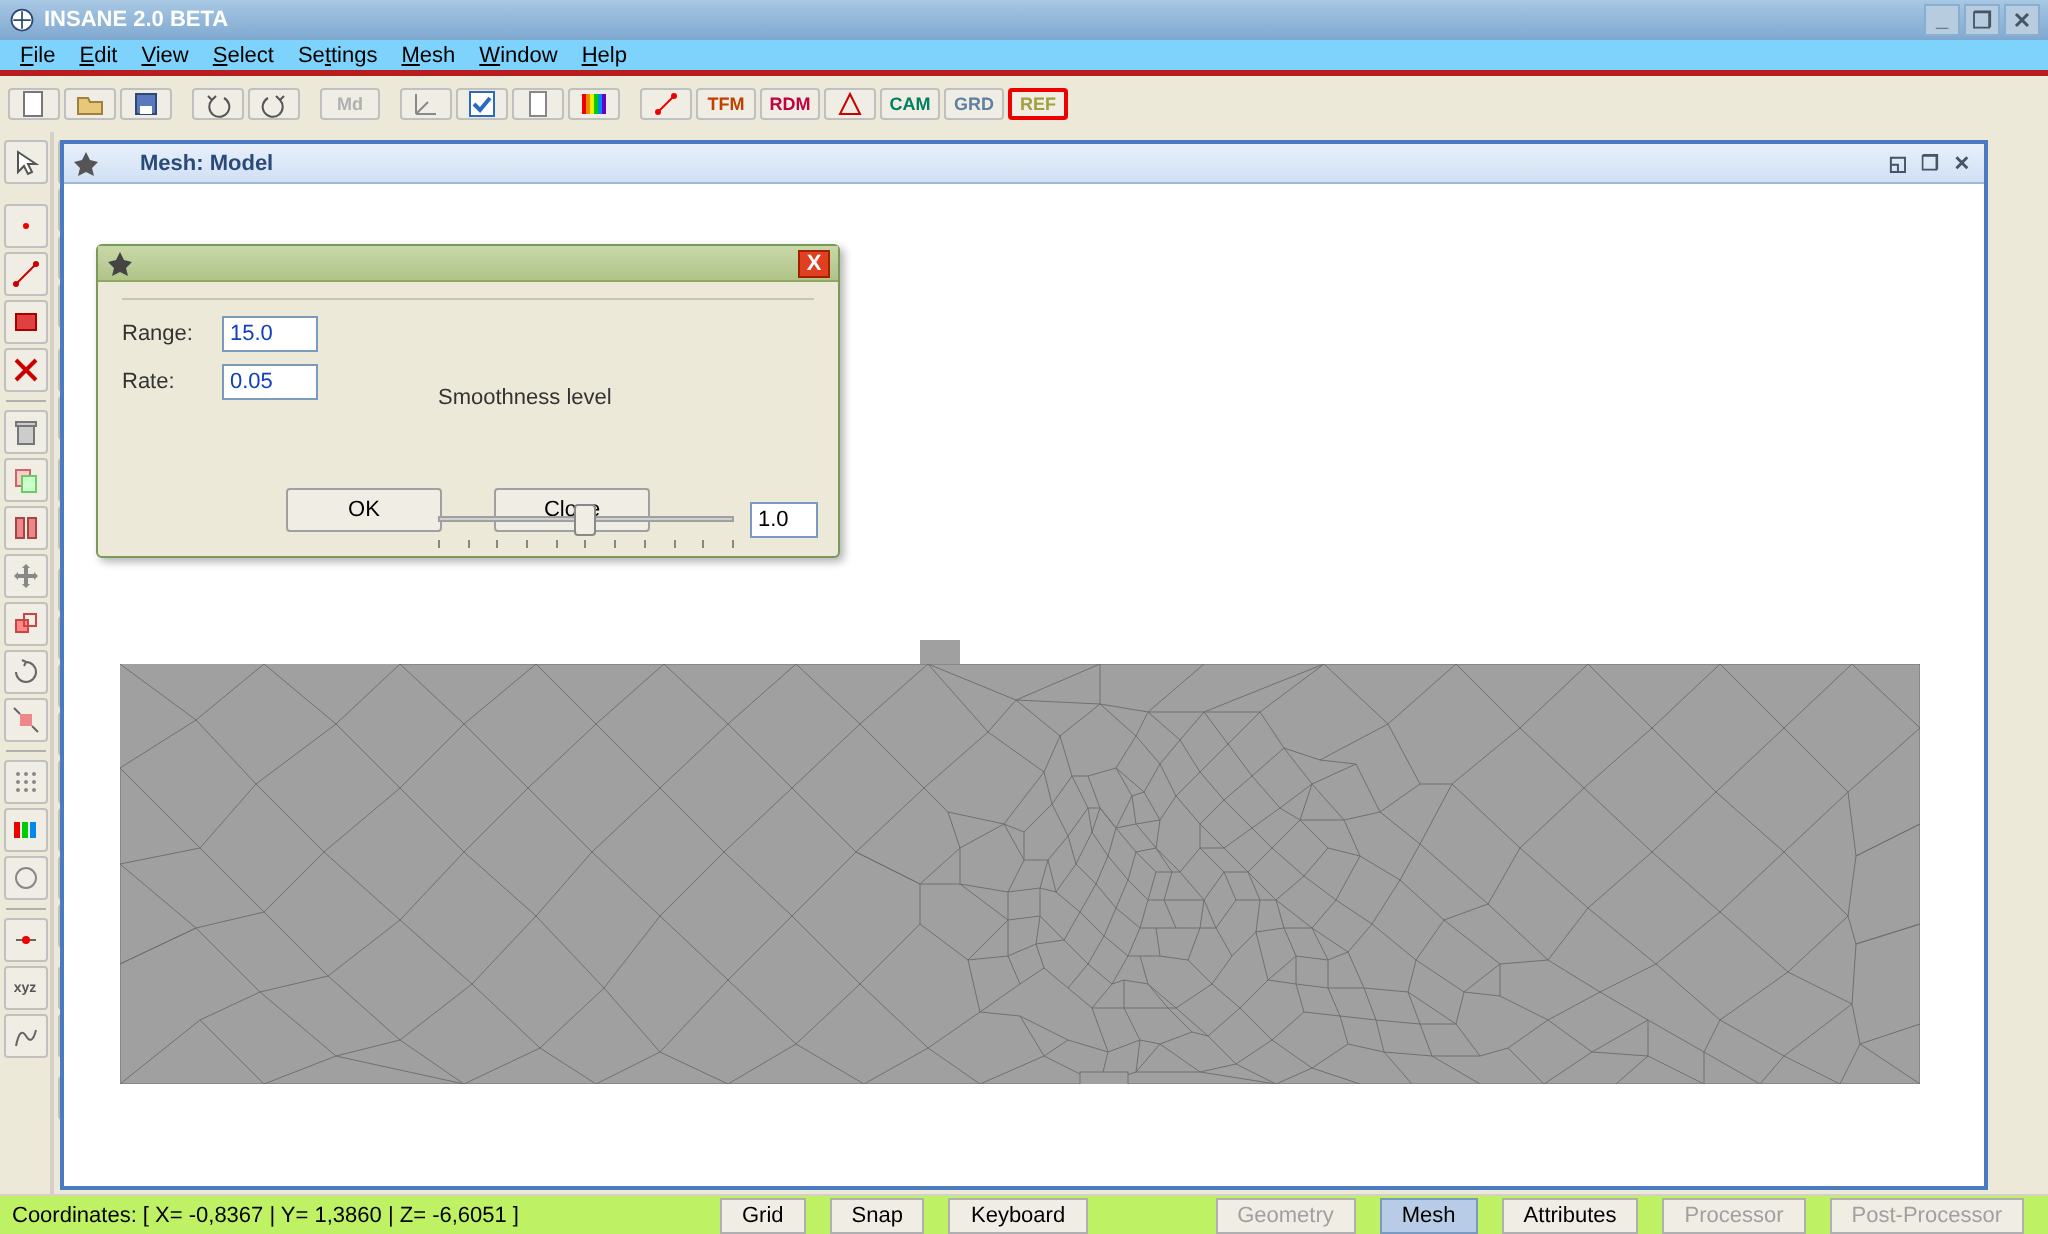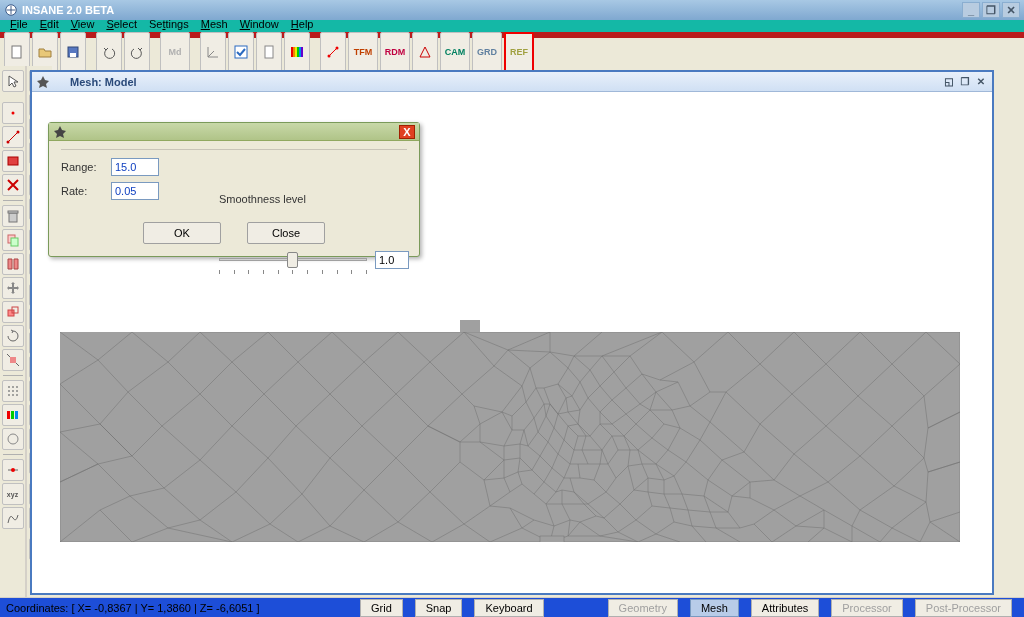--- a/index.html
+++ b/index.html
@@ -3,26 +3,26 @@
 <meta charset="utf-8">
 <style>
 * { box-sizing: border-box; margin: 0; padding: 0; font-family: Tahoma, Arial, sans-serif; font-size: 11px; }
 body { background: #ece9d8; width: 1024px; height: 617px; overflow: hidden; position: relative; }
 
 .titlebar { height: 20px; background: linear-gradient(#a8c8e4, #7fa8d0); display: flex; align-items: center; padding: 0 4px; color: #fff; font-weight: bold; }
 .titlebar .icon { width: 14px; height: 14px; margin-right: 4px; }
 .titlebar .spacer { flex: 1; }
 .titlebar .winbtn { width: 18px; height: 16px; background: #b8cce0; border: 1px solid #8aaed0; margin-left: 2px; display: flex; align-items: center; justify-content: center; color: #456; }
 
-.menubar { height: 18px; background: #14b8a6; display: flex; align-items: flex-end; padding: 0 4px; border-bottom: 6px solid #b91c1c; }
+.menubar { height: 18px; background: #7dd3fc; display: flex; align-items: flex-start; padding: 0 4px; border-bottom: 3px solid #b91c1c; }
 .menubar span { padding: 2px 6px; cursor: default; }
 .menubar span u { text-decoration: underline; }
 
 .maintoolbar { height: 28px; background: #ece9d8; display: flex; align-items: center; padding: 2px 4px; gap: 2px; }
-.tbtn { width: 26px; height: 41px; border: 1px solid #c0c0c0; background: #f0ede4; display: flex; align-items: center; justify-content: center; border-radius: 2px; font-size: 9px; color: #555; }
+.tbtn { width: 26px; height: 16px; border: 1px solid #c0c0c0; background: #f0ede4; display: flex; align-items: center; justify-content: center; border-radius: 2px; font-size: 9px; color: #555; }
 .tbtn.sep { border: none; background: none; width: 6px; }
 .tbtn.txt { width: 30px; font-weight: bold; }
 .tbtn.red-border { border: 2px solid #e00; }
 
 .workarea { position: absolute; top: 66px; left: 0; right: 0; bottom: 20px; display: flex; }
 .lefttools { width: 26px; background: #ece9d8; border-right: 1px solid #d4d0c8; display: flex; flex-direction: column; align-items: center; padding-top: 4px; gap: 2px; }
 .righttools { width: 26px; background: #ece9d8; border-left: 1px solid #d4d0c8; display: flex; flex-direction: column; align-items: center; padding-top: 4px; gap: 2px; }
 .ltbtn { width: 22px; height: 22px; border: 1px solid #c0c0c0; background: #f0ede4; display: flex; align-items: center; justify-content: center; border-radius: 2px; font-size: 9px; color: #555; }
 .ltbtn.gap { border: none; background: none; height: 6px; }
 
@@ -46,24 +46,24 @@
 .fieldrow input { width: 48px; height: 18px; border: 1px solid #7a9ac0; padding: 1px 3px; color: #1040c0; background: #fff; }
 .slider-area { position: absolute; left: 170px; top: 52px; width: 190px; }
 .slider-label { color: #333; margin-bottom: 6px; }
 .slider-row { display: flex; align-items: center; gap: 8px; margin-top: 45px; }
 .slider-track { position: relative; width: 150px; height: 20px; }
 .slider-track .track-line { position: absolute; top: 8px; left: 0; right: 0; height: 3px; background: #d0d0d0; border: 1px solid #a0a0a0; }
 .slider-track .thumb { position: absolute; top: 2px; left: 68px; width: 11px; height: 16px; background: #f0ede4; border: 1px solid #888; border-radius: 2px; }
 .slider-ticks { position: absolute; top: 20px; left: 0; right: 0; height: 6px; display: flex; justify-content: space-between; }
 .slider-ticks span { width: 1px; height: 4px; background: #888; }
 .slider-val { width: 34px; height: 18px; border: 1px solid #7a9ac0; padding: 1px 3px; background: #fff; }
-.dlg-btns { display: flex; justify-content: center; gap: 26px; margin-top: 22px; }
+.dlg-btns { display: flex; justify-content: center; gap: 26px; margin-top: 44px; }
 .dlg-btns button { width: 78px; height: 22px; background: #f0ede4; border: 1px solid #a0a0a0; border-radius: 2px; }
 
-.statusbar { position: absolute; bottom: 0; left: 0; right: 0; height: 20px; background: #1d4ed8; border-top: 1px solid #d4d0c8; display: flex; align-items: center; font-size: 10px; }
+.statusbar { position: absolute; bottom: 0; left: 0; right: 0; height: 20px; background: #bef264; border-top: 1px solid #d4d0c8; display: flex; align-items: center; font-size: 10px; }
 .statusbar .coords { padding: 0 6px; flex: 0 0 360px; }
 .st-btn { height: 18px; padding: 0 10px; border: 1px solid #b0b0b0; background: #f0ede4; margin-right: 12px; display: flex; align-items: center; }
 .st-btn.active { background: #b8cce8; border-color: #7a9ac0; }
 .st-btn.dis { color: #a0a0a0; }
 .st-spacer { flex: 1; }
 
 hr.tool-hr { width: 20px; border: none; border-top: 1px solid #b0b0b0; margin: 2px 0; }
 </style>
 </head>
 <body>

